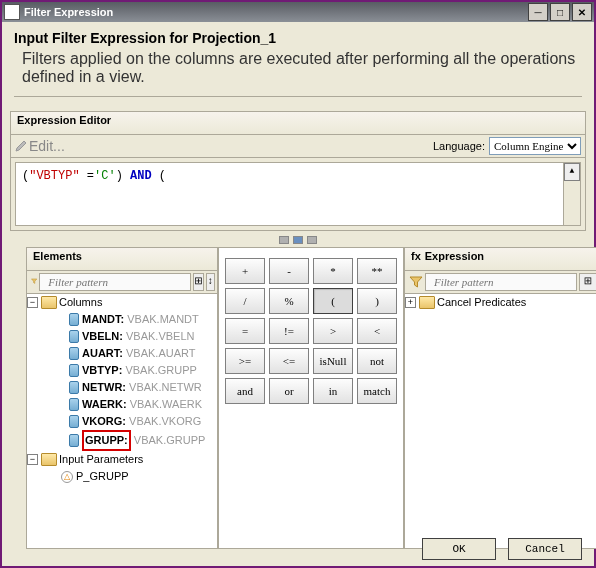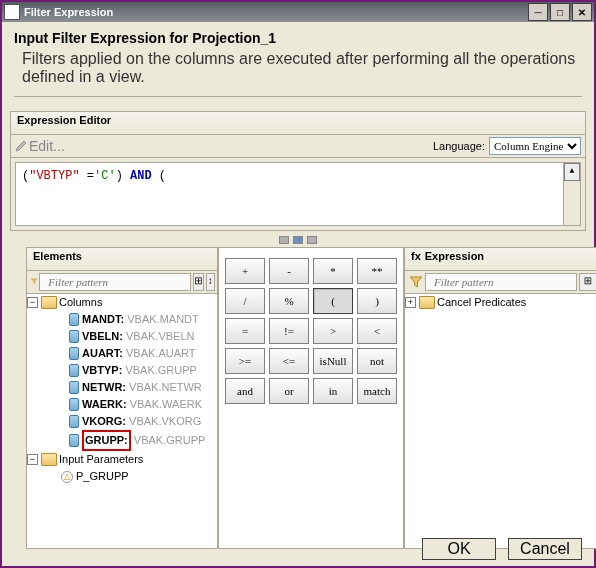--- a/index.html
+++ b/index.html
@@ -44,21 +44,21 @@
   .parmic{display:inline-block;width:10px;height:10px;border:1px solid #999;border-radius:50%;vertical-align:middle;margin-right:3px;background:#fff;font-size:8px;line-height:9px;text-align:center;color:#e08000}
   .gray{color:#999}
   .ind1{padding-left:14px}
   .ind2{padding-left:42px}
   .ind3{padding-left:34px}
   .hl{border:2px solid #d40000;padding:0 1px;display:inline-block}
   .opgrid{padding:10px 6px;background:#fff;flex:1;display:grid;grid-template-columns:repeat(4,40px);grid-auto-rows:26px;gap:4px;align-content:start;justify-content:center}
   .opbtn{border:1px solid #808080;background:linear-gradient(#fdfdfd,#e2e2e2);font-family:Tahoma;font-size:11px;display:flex;align-items:center;justify-content:center;cursor:default}
   .opbtn.sel{background:#dcdcdc;border:1px solid #404040;box-shadow:inset 1px 1px 1px rgba(0,0,0,.15)}
   .btns{position:absolute;bottom:6px;right:12px;display:flex;gap:12px}
-  .btn{width:74px;height:22px;border:1px solid #404040;background:#ece9d8;font-family:Liberation Sans, sans-serif;font-size:16px}
+  .btn{width:74px;height:22px;border:1px solid #404040;background:#ece9d8;font-family:Liberation Mono, monospace;font-size:11px}
   .splitter{height:10px;margin:0 8px;display:flex;align-items:center;justify-content:center;gap:4px}
   .splitter span{width:8px;height:6px;background:#b0b0b0;border:1px solid #888}
   .splitter .mid{background:#6a8fbf}
 </style>
 </head>
 <body>
 
 <div class="window">
 
   <div class="titlebar">

